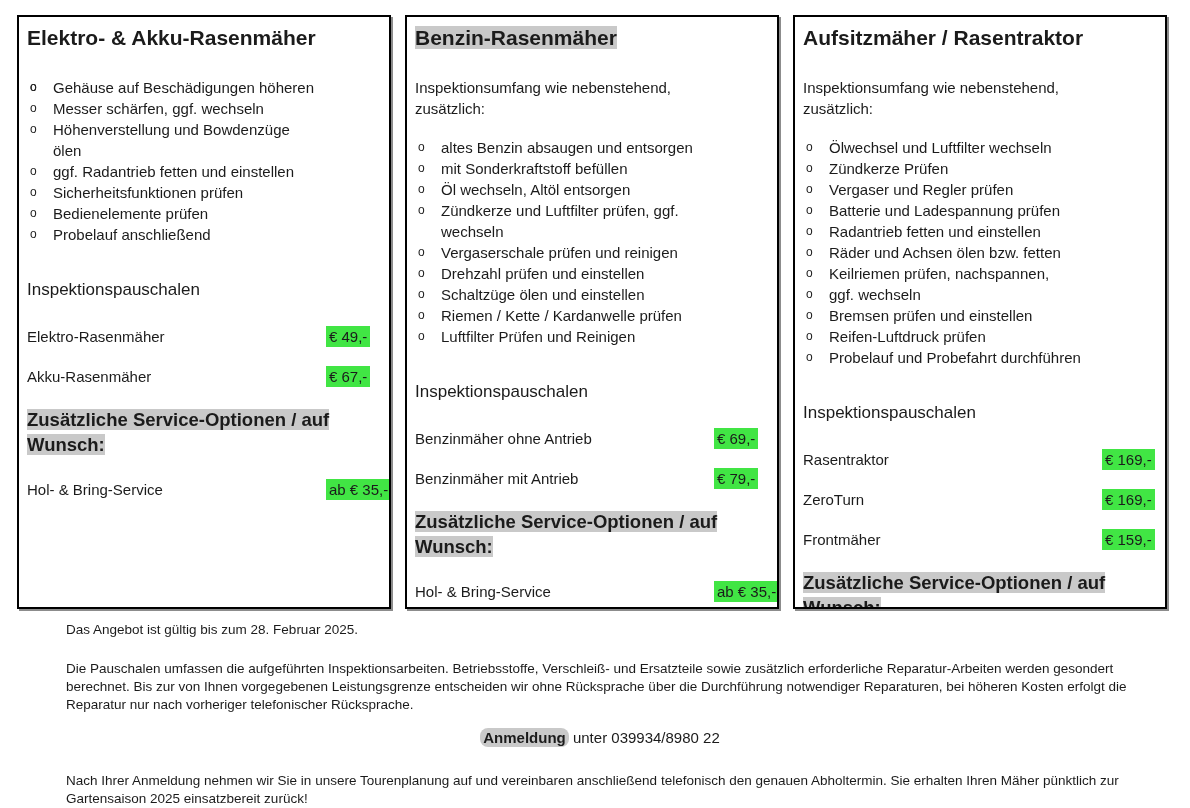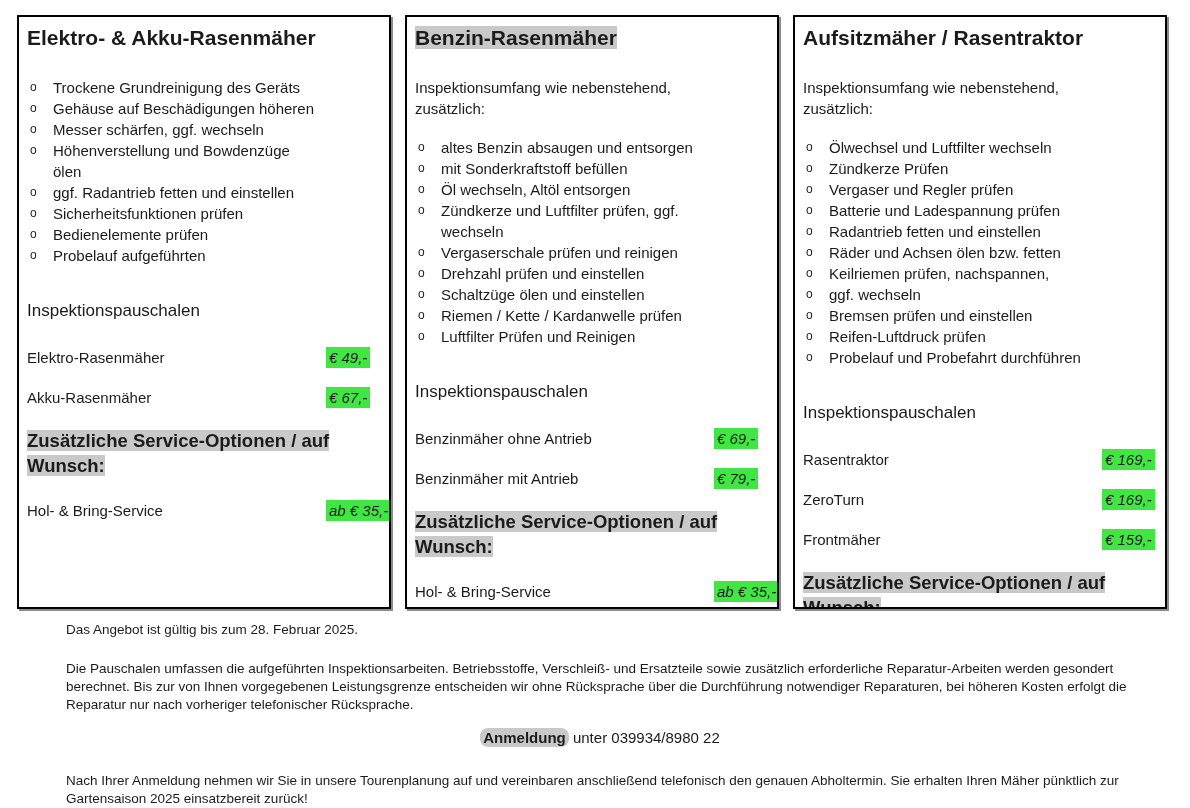--- a/index.html
+++ b/index.html
@@ -24,21 +24,21 @@
     box-shadow:2px 2px 0 rgba(0,0,0,0.45);
     background:#fff;
     padding:8px 24px 0 8px;
     overflow:hidden;
   }
   .title {
     margin:0 0 26px 0;
     font-size:21px; line-height:26px; font-weight:bold;
   }
   .hl-gray { background:var(--hl-gray,#c9c9c9); }
-  .hl-green { background:var(--hl-green,#41e544);font-style:italic; }
+  .hl-green { background:var(--hl-green,#41e544); }
 
   .intro {
     margin:0 0 18px 0;
     font-size:15px; line-height:21px;
     white-space:pre-line;
   }
   .bullets {
     list-style:none; margin:0; padding:0;
   }
   .bullets li {
@@ -92,21 +92,20 @@
 
   <div class="columns">
 
       <section class="column">
         <h2 class="title"><span>Elektro- &amp; Akku-Rasenmäher</span></h2>
 
         <ul class="bullets">
 
             <li>
               <span class="marker">o</span>
-              <span class="btext">Trockene Grundreinigung des Geräts</span>
             </li>
 
             <li>
               <span class="marker">o</span>
               <span class="btext">Gehäuse auf Beschädigungen höheren</span>
             </li>
 
             <li>
               <span class="marker">o</span>
               <span class="btext">Messer schärfen, ggf. wechseln</span>
@@ -128,21 +127,21 @@
               <span class="btext">Sicherheitsfunktionen prüfen</span>
             </li>
 
             <li>
               <span class="marker">o</span>
               <span class="btext">Bedienelemente prüfen</span>
             </li>
 
             <li>
               <span class="marker">o</span>
-              <span class="btext">Probelauf aufgeführten</span>
+              <span class="btext">Probelauf anschließend</span>
             </li>
           </ul>
 
         <h3 class="pheading">Inspektionspauschalen</h3>
 
         <div>
 
             <div class="price-row">
               <span class="plabel">Elektro-Rasenmäher</span>
               <span class="pvalue hl-green">€ 49,-</span>

